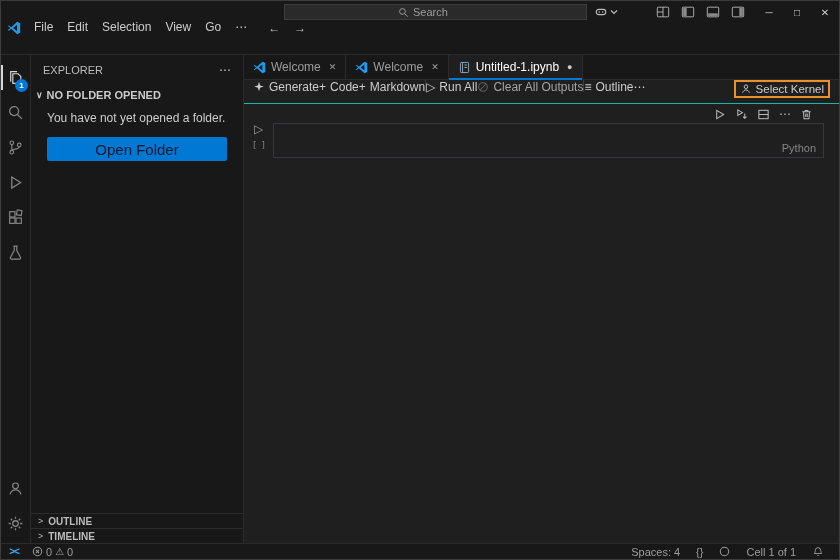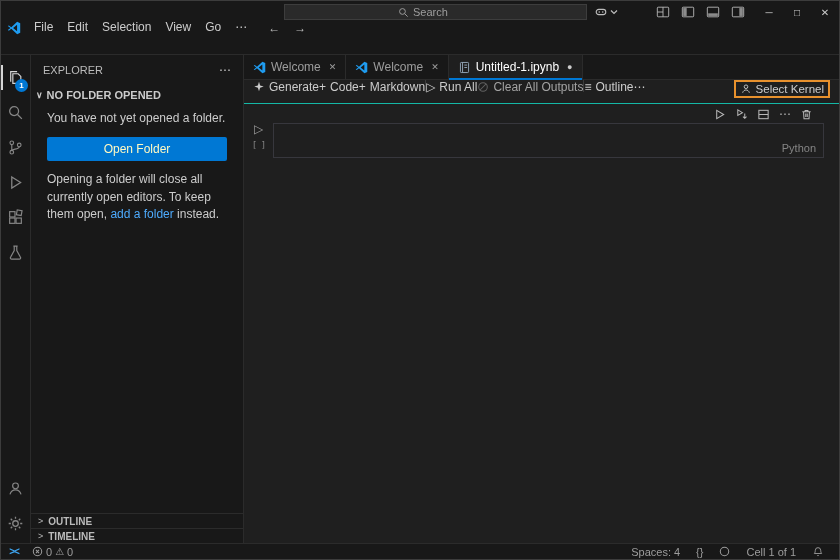--- a/index.html
+++ b/index.html
@@ -40,22 +40,22 @@
   .ab-bottom{margin-top:auto;display:flex;flex-direction:column;padding-bottom:2px}
 
   
   .sidebar{flex:0 0 213px;background:#181818;border-right:1px solid #2b2b2b;display:flex;flex-direction:column}
   .sb-header{flex:0 0 30px;display:flex;align-items:center;padding:0 12px;font-size:11px;color:#bbb}
   .sb-header .more{margin-left:auto;color:#ccc;font-size:12px}
   .sb-section{display:flex;align-items:center;gap:4px;height:20px;padding:0 5px;
     font-size:11px;font-weight:bold;color:#ccc}
   .sb-section .chev{font-size:9px;color:#ccc}
   .sb-body{padding:5px 16px 0 16px;color:#ccc;line-height:1.45;font-size:12px}
-  .open-folder{display:block;width:100%;height:24px;background:#0078d4;color:#fef9c3;border:none;
-    border-radius:2px;font-size:12px;margin:10px 0 10px 0;font-family:"Liberation Sans",sans-serif;cursor:pointer}
+  .open-folder{display:block;width:100%;height:24px;background:#0078d4;color:#0f172a;border:none;
+    border-radius:2px;font-size:15px;margin:10px 0 10px 0;font-family:"Liberation Sans",sans-serif;cursor:pointer}
   a.link{color:#4daafc;text-decoration:none}
   .sb-bottom{margin-top:auto}
   .sb-panel{height:15px;border-top:1px solid #2b2b2b;display:flex;align-items:center;gap:5px;
     padding:0 7px;font-size:10px;font-weight:bold;color:#bbb}
   .sb-panel .chev{font-size:9px;font-weight:normal}
 
   
   .editor{flex:1;display:flex;flex-direction:column;background:#1f1f1f;min-width:0}
   .tabstrip{flex:0 0 25px;background:#181818;display:flex;border-bottom:1px solid #2b2b2b}
   .tab{display:flex;align-items:center;gap:5px;padding:0 9px;border-right:1px solid #2b2b2b;
@@ -253,21 +253,20 @@
         <span>EXPLORER</span>
         <span class="more">⋯</span>
       </div>
       <div class="sb-section">
         <span class="chev">∨</span>
         <span>NO FOLDER OPENED</span>
       </div>
       <div class="sb-body">
         <div>You have not yet opened a folder.</div>
         <button class="open-folder">Open Folder</button>
-        <div><span>Opening a folder will close all currently open editors. To keep them open, </span><a class="link" href="#">add a folder</a><span> instead.</span></div>
       </div>
       <div class="sb-bottom">
         <div class="sb-panel">
           <span class="chev">&gt;</span>
           <span>OUTLINE</span>
         </div>
         <div class="sb-panel">
           <span class="chev">&gt;</span>
           <span>TIMELINE</span>
         </div>

